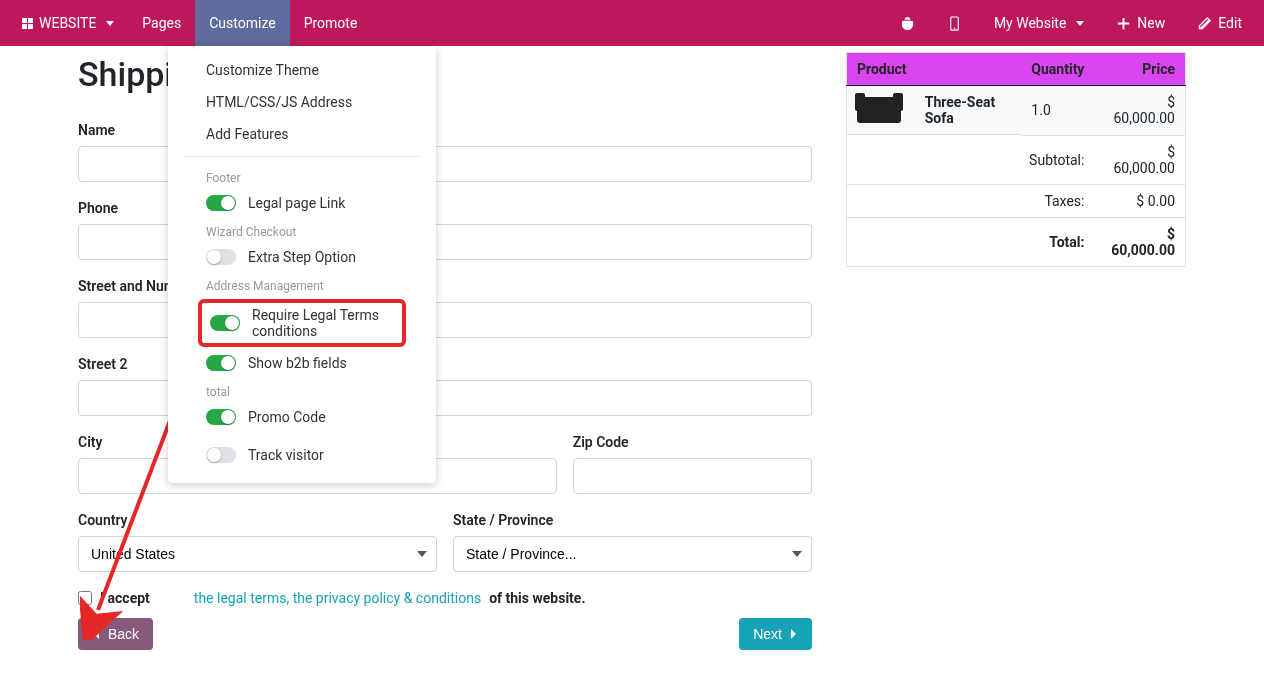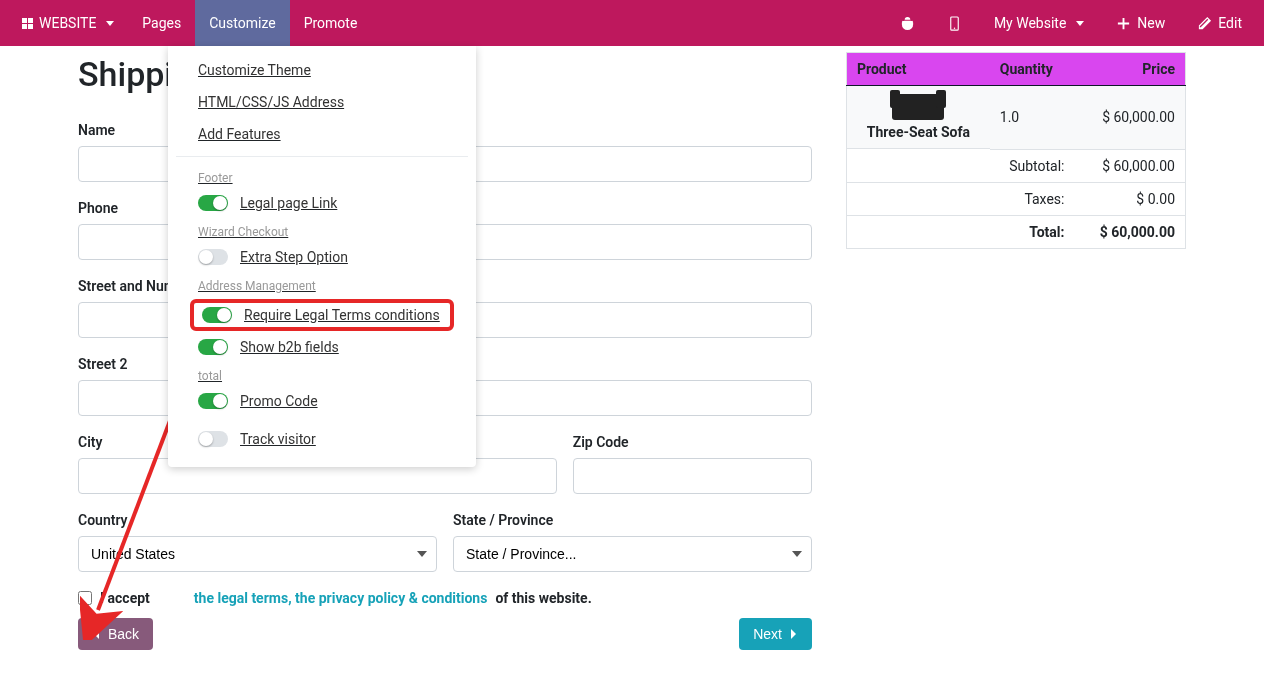--- a/index.html
+++ b/index.html
@@ -24,46 +24,46 @@
 .form-group { flex: 1; }
 .form-label { display: block; font-weight: 600; margin-bottom: 8px; color: #212529; font-size: 14px; }
 .form-control { width: 100%; height: 36px; border: 1px solid #ced4da; border-radius: 4px; padding: 6px 12px; font-size: 14px; background: #fff; }
 select.form-control { appearance: none; background-image: none; padding-right: 28px; }
 .select-wrap { position: relative; }
 .select-wrap::after { content: ""; position: absolute; right: 10px; top: 50%; transform: translateY(-50%); width: 0; height: 0; border-left: 5px solid transparent; border-right: 5px solid transparent; border-top: 6px solid #555; pointer-events: none; }
 
 .accept-row { display: flex; align-items: center; gap: 8px; margin: 8px 0 12px; font-size: 14px; }
 .accept-row input[type="checkbox"] { width: 14px; height: 14px; }
 .accept-row .bold { font-weight: 700; }
-.accept-row a { color: #17a2b8; text-decoration: none; font-weight: 700; padding-left: 36px; }
+.accept-row a { color: #17a2b8; text-decoration: none; font-weight: 400; padding-left: 36px; }
 
 .btn-row { display: flex; justify-content: space-between; }
 .btn { display: inline-flex; align-items: center; gap: 6px; padding: 8px 14px; border: none; border-radius: 4px; font-size: 14px; cursor: pointer; color: #fff; justify-content: flex-end; }
 .btn-back { background: #875a7b; }
 .btn-next { background: #17a2b8; }
 
-.dropdown { position: absolute; top: 46px; left: 168px; width: 308px; background: #fff; box-shadow: 0 2px 8px rgba(0,0,0,0.2); border-radius: 0 0 4px 4px; padding: 8px 8px 14px; z-index: 10; text-decoration: underline; }
+.dropdown { position: absolute; top: 46px; left: 168px; width: 268px; background: #fff; box-shadow: 0 2px 8px rgba(0,0,0,0.2); border-radius: 0 0 4px 4px; padding: 8px 16px 14px; z-index: 10; }
 .dd-item { padding: 8px 22px; font-size: 14px; color: #333; cursor: pointer; }
 .dd-divider { height: 1px; background: #e9ecef; margin: 6px 0; }
 .dd-header { padding: 8px 22px 4px; font-size: 12px; color: #999; }
 .dd-toggle-row { display: flex; align-items: center; gap: 12px; padding: 6px 22px; font-size: 14px; color: #333; cursor: pointer; }
 .toggle { width: 30px; height: 16px; border-radius: 10px; position: relative; flex-shrink: 0; }
 .toggle::after { content: ""; position: absolute; width: 14px; height: 14px; border-radius: 50%; background: #fff; top: 1px; box-shadow: 0 1px 2px rgba(0,0,0,0.3); }
 .toggle.on { background: #28a745; }
 .toggle.on::after { right: 1px; }
 .toggle.off { background: #dee2e6; }
 .toggle.off::after { left: 1px; }
 .highlight { border: 4px solid #e62727; border-radius: 6px; margin: 2px 14px; padding: 4px 8px !important; }
 
 .order-table { width: 100%; border: 1px solid #dee2e6; border-collapse: collapse; }
 .order-table th { text-align: left; padding: 8px 10px; font-weight: 700; background: #d946ef; border-bottom: 1px solid #0f172a; font-size: 14px; }
 .order-table th.right, .order-table td.right { text-align: right; }
 .order-table td { padding: 8px 10px; border-bottom: 1px solid #dee2e6; font-size: 14px; }
 .order-table tr.product-row { background: #f8f9fa; }
-.order-table tr.product-row td:first-child { display: flex; align-items: center; gap: 4px; font-weight: 700; flex-direction: column; }
+.order-table tr.product-row td:first-child { display: flex; align-items: center; gap: 24px; font-weight: 700; }
 .sofa-thumb { width: 52px; height: 26px; background: #222; border-radius: 3px; position: relative; }
 .sofa-thumb::before, .sofa-thumb::after { content: ""; position: absolute; width: 10px; height: 18px; background: #222; top: -4px; border-radius: 2px; }
 .sofa-thumb::before { left: -2px; }
 .sofa-thumb::after { right: -2px; }
 .order-table tr.total td { font-weight: 700; border-bottom: none; margin-top: 8px; }
 
 .arrow-overlay { position: absolute; pointer-events: none; z-index: 5; }
 
 .icon-svg { width: 15px; height: 15px; fill: #fff; }
 </style>

